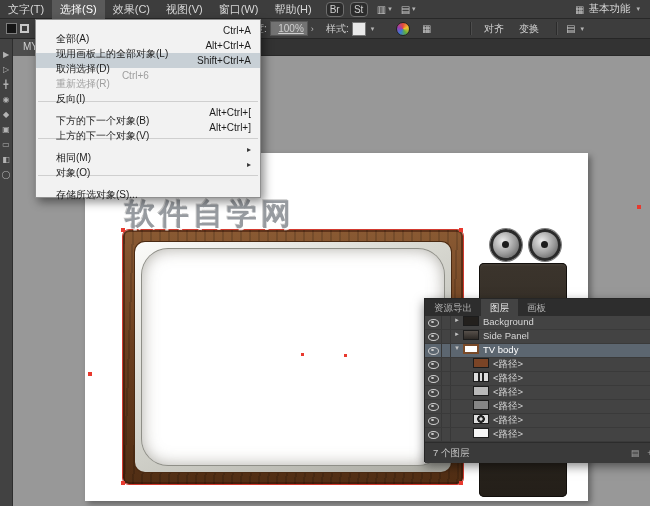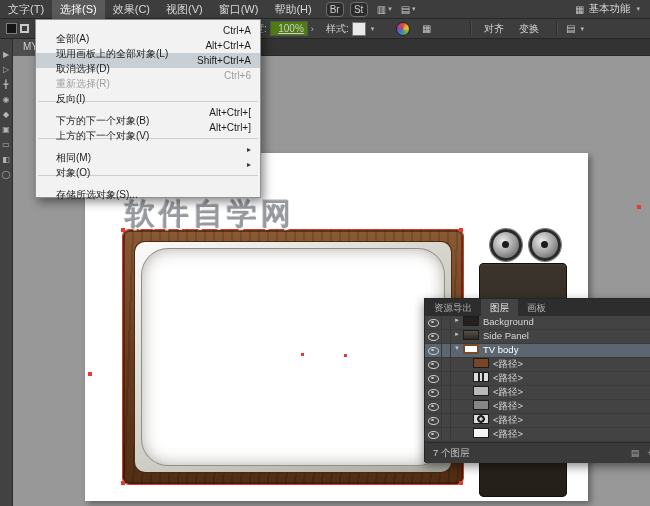--- a/index.html
+++ b/index.html
@@ -20,21 +20,21 @@
   .spacer{flex:1;}
   .workspace{display:flex;align-items:center;gap:4px;padding-right:10px;font-size:10.5px;}
   .ws-glyph{font-size:10px;color:#c0c0c0;}
 
   
   .controlbar{position:absolute;top:19px;left:0;width:650px;height:20px;background:#3d3d3d;
               border-bottom:1px solid #262626;color:#cfcfcf;font-size:10px;z-index:5;box-sizing:border-box;}
   .cb{position:absolute;top:0;height:19px;display:flex;align-items:center;gap:3px;}
   .fill-swatch{width:9px;height:9px;background:#151515;border:1px solid #7d7d7d;}
   .stroke-swatch{width:9px;height:9px;border:2px solid #c9c9c9;background:#3d3d3d;box-sizing:border-box;}
-  .cb-value{min-width:30px;text-align:right;border:1px solid #555;background:#4d7c0f;
+  .cb-value{min-width:30px;text-align:right;border:1px solid #555;background:#737373;
             padding:0 3px;height:13px;line-height:13px;text-decoration:underline;}
   .chev{color:#bdbdbd;font-size:9px;}
   .style-swatch{width:12px;height:12px;background:#e9e9e9;border:1px solid #777;}
   .recolor{width:12px;height:12px;border-radius:50%;
            background:conic-gradient(#e5493a,#f2c02e,#5fae3f,#3a7bd5,#9b3fae,#e5493a);
            border:1px solid #222;}
   .cb-grid{font-size:10px;color:#c4c4c4;}
   .vdiv{position:absolute;top:3px;width:1px;height:13px;background:#2b2b2b;border-right:1px solid #4d4d4d;}
   .cb-btn{color:#d2d2d2;}
 
@@ -82,21 +82,21 @@
 
   
   .menu-pop{position:absolute;left:35px;top:19px;width:226px;background:#f2f2f2;
         border:1px solid #8f8f8f;box-shadow:3px 4px 9px rgba(0,0,0,.45);z-index:40;
         padding:3px 0;font-size:10px;color:#1c1c1c;box-sizing:border-box;}
   .mi{height:15px;line-height:15px;display:flex;align-items:center;padding:0 9px 0 20px;}
   .mi .lab{white-space:nowrap;margin-top:15px;}
   .mi .sc{margin-left:auto;white-space:nowrap;}
   .mi .sub{margin-left:auto;font-size:8px;color:#333;}
   .mi.hl{background:#c8d0d6;}
-  .mi.dis{color:#9e9e9e;justify-content:space-between;} .mi.dis .sc{color:#9e9e9e;margin-left:12px;}
+  .mi.dis{color:#9e9e9e;} .mi.dis .sc{color:#9e9e9e;margin-left:12px;}
   .msep{height:1px;background:#cfcfcf;margin:3px 2px;}
 
   
   .lpanel{position:absolute;left:412px;top:298px;width:254px;height:164px;background:#434343;
         border:1px solid #262626;box-shadow:0 4px 10px rgba(0,0,0,.5);z-index:20;
         font-size:9.5px;color:#d6d6d6;box-sizing:border-box;margin-left:12px;}
   .ltabs{height:17px;background:#2d2d2d;display:flex;}
   .ltab{padding:0 9px;line-height:17px;color:#b2b2b2;}
   .ltab.active{background:#434343;color:#ececec;}
   .lrow{height:14px;display:flex;align-items:flex-start;border-bottom:1px solid #3a3a3a;box-sizing:border-box;}

